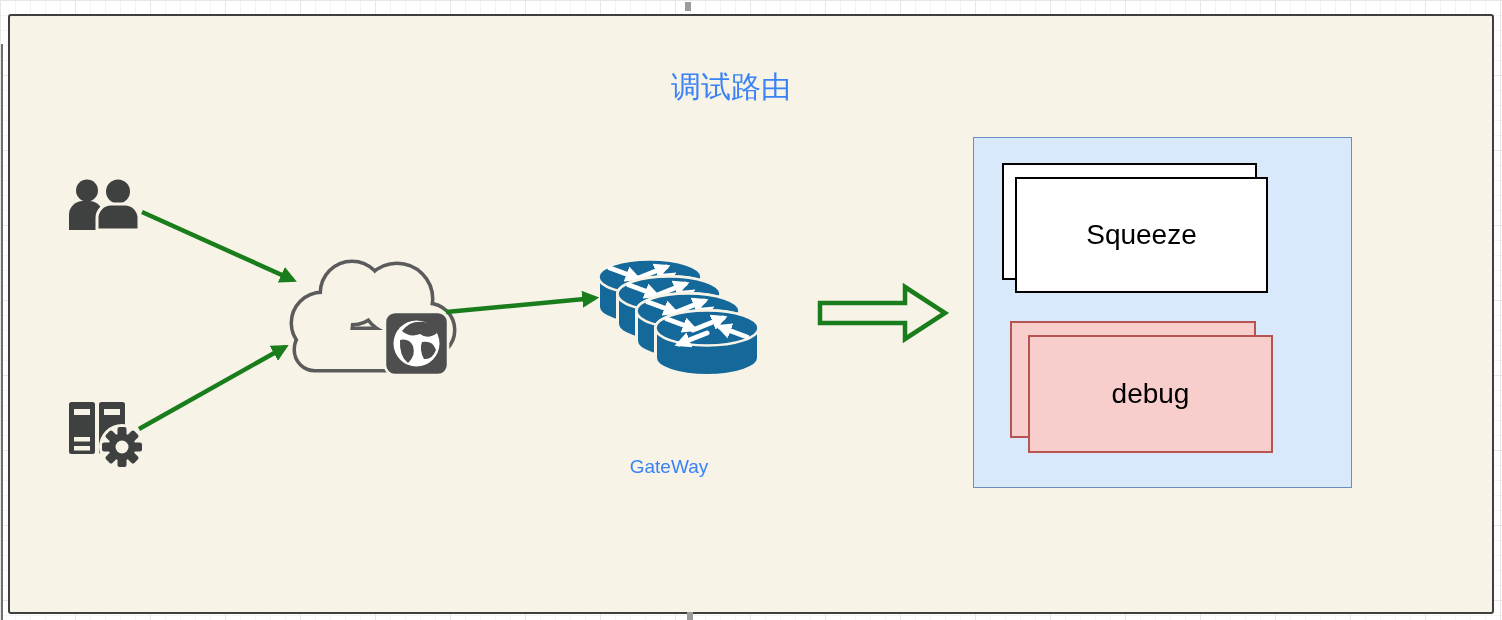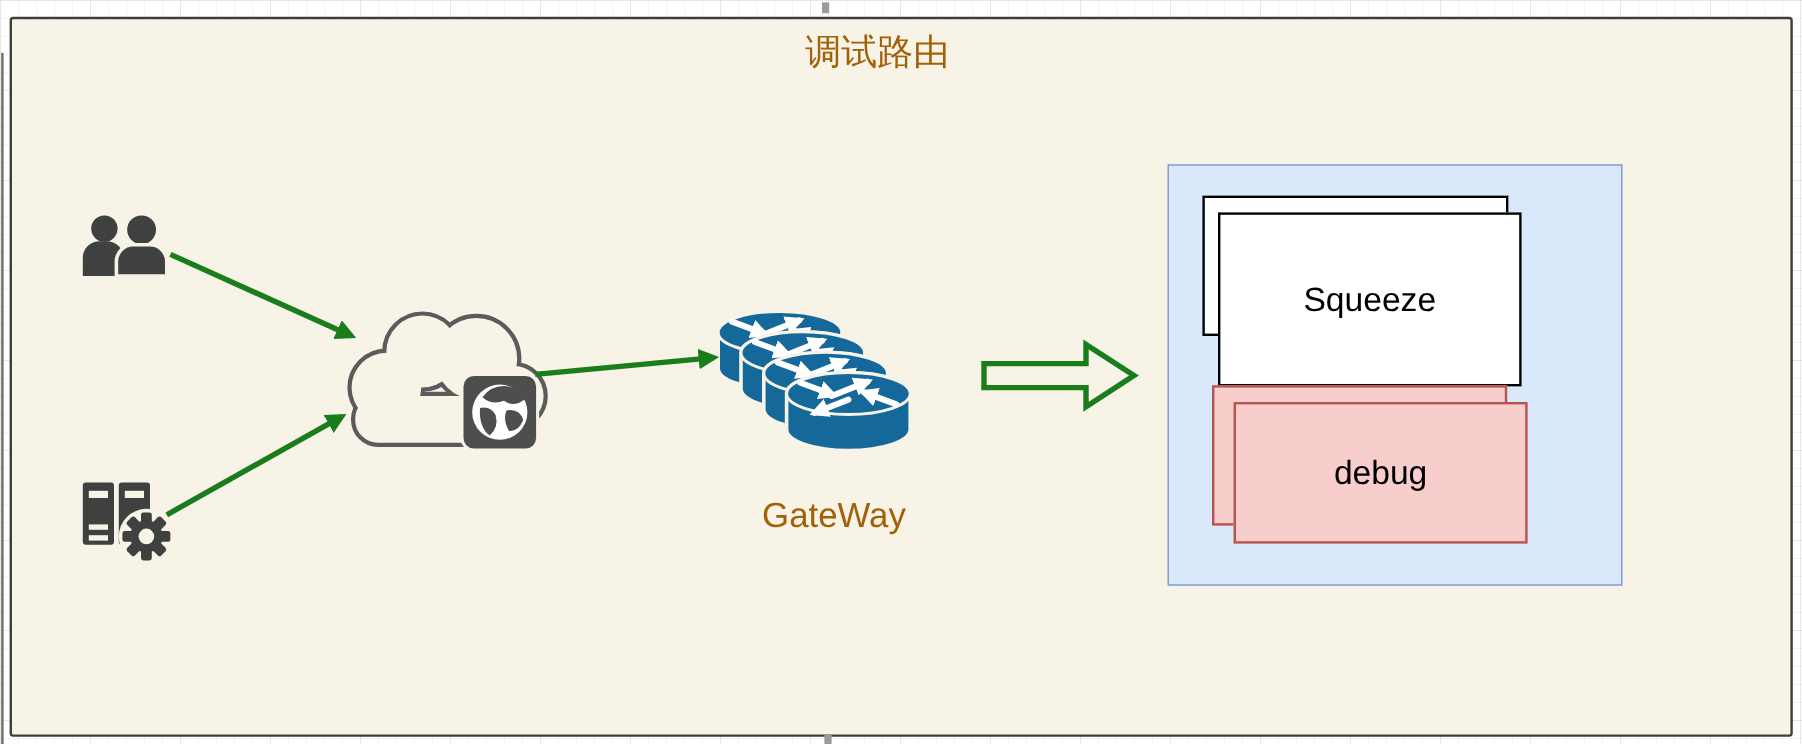--- a/index.html
+++ b/index.html
@@ -14,32 +14,32 @@
     background-size:75px 75px,75px 75px,15px 15px,15px 15px;
     font-family:"Liberation Sans", sans-serif;
   }
   .canvas{
     position:absolute;left:8px;top:14px;width:1482px;height:596px;
     background:#f7f3e7;border:2.5px solid #3e3e3e;border-radius:3px;
   }
   .tick{position:absolute;background:#9b9b9b;}
   .edge-line{position:absolute;background:#6e6e6e;}
   .svg-layer{position:absolute;left:0;top:0;width:1502px;height:620px;}
-  .label{position:absolute;color:#a16207;text-align:center;line-height:1.2;}
+  .label{position:absolute;color:#3b82f6;text-align:center;line-height:1.2;margin-top:43px;}
   .title{left:531px;top:26px;width:400px;font-size:30px;}
-  .gateway-label{left:595px;top:413px;width:200px;font-size:29px;}
+  .gateway-label{left:569px;top:413px;width:200px;font-size:19px;}
   .container-box{
     position:absolute;left:973px;top:137px;width:379px;height:351px;
     background:#dae8fc;border:1.5px solid #6c8ebf;box-sizing:border-box;
   }
   .card{position:absolute;box-sizing:border-box;display:flex;align-items:center;justify-content:center;font-size:28px;color:#000;}
   .card.white{background:#ffffff;border:2px solid #000000;}
   .card.pink{background:#f8cecc;border:2px solid #b85450;}
   .sq-back {left:1002px;top:163px;width:255px;height:117px;}
-  .sq-front{left:1015px;top:177px;width:253px;height:145px;}
+  .sq-front{left:1015px;top:177px;width:253px;height:116px;}
   .db-back {left:1010px;top:321px;width:246px;height:117px;}
   .db-front{left:1028px;top:335px;width:245px;height:118px;text-align:right;}
 </style>
 </head>
 <body>
 
 <div class="canvas"></div>
 
 <div class="tick" style="left:685px;top:2px;width:6px;height:9px;"></div>
 <div class="tick" style="left:687px;top:612px;width:6px;height:8px;"></div>

